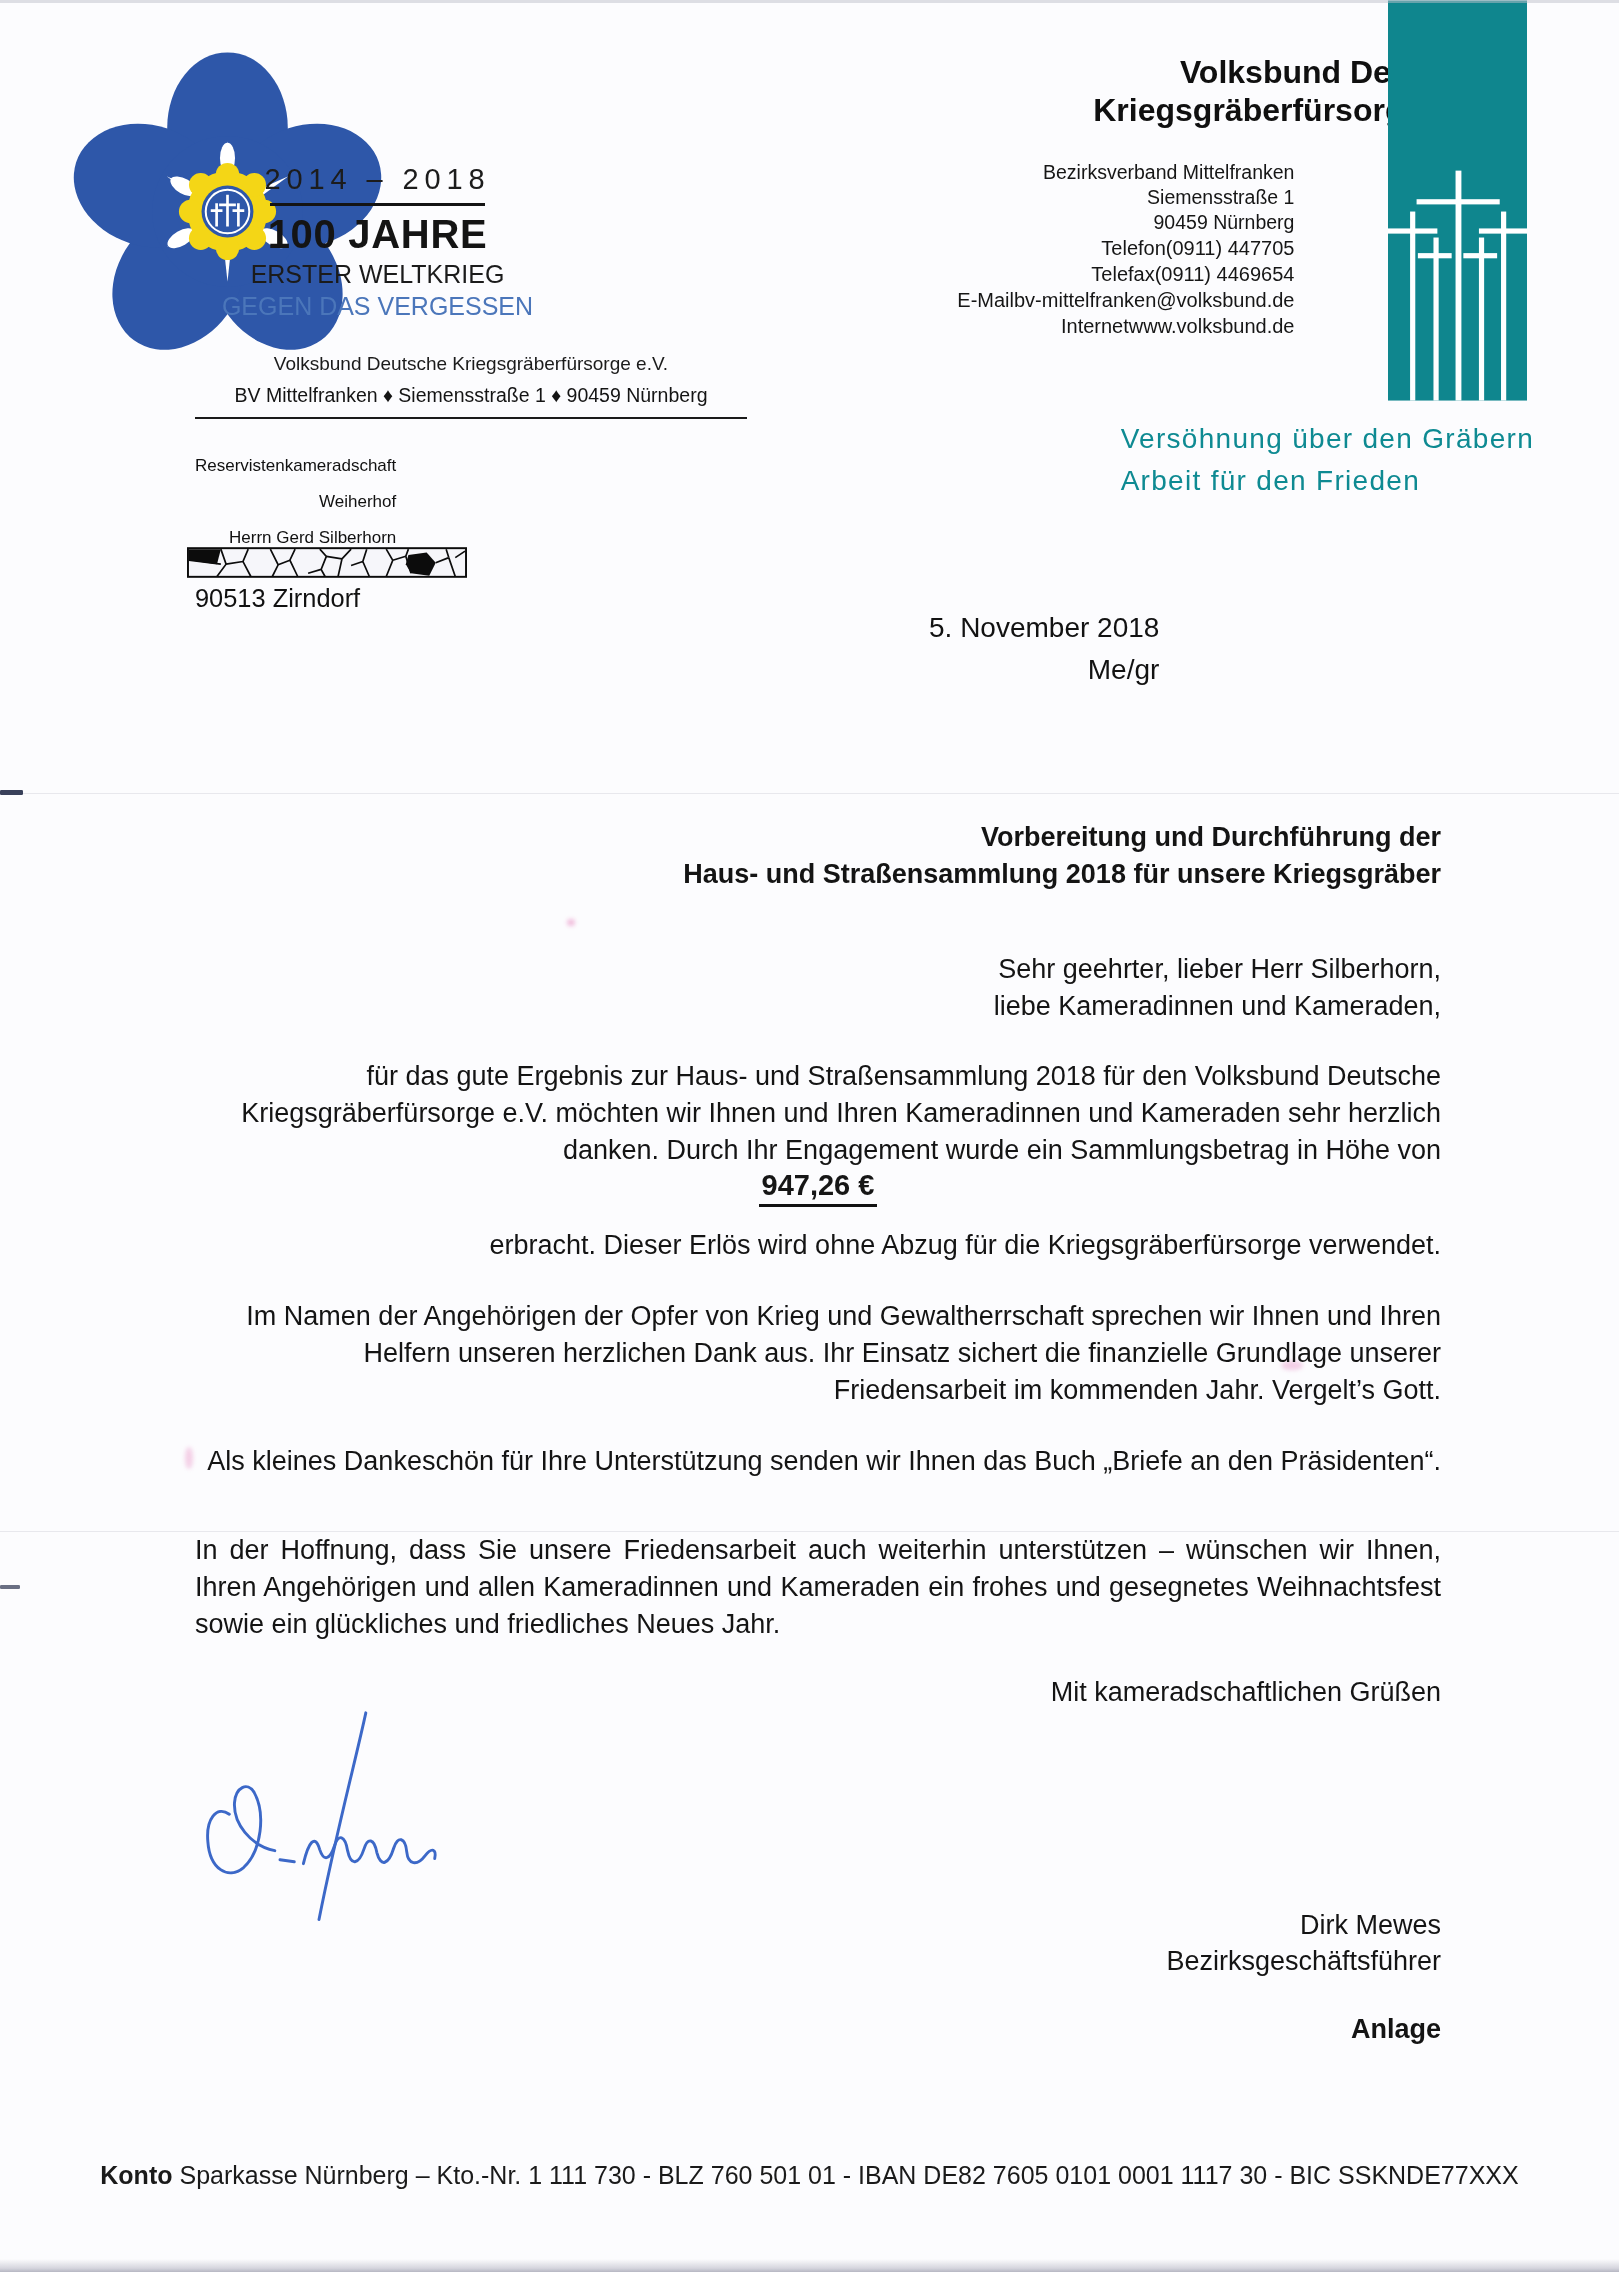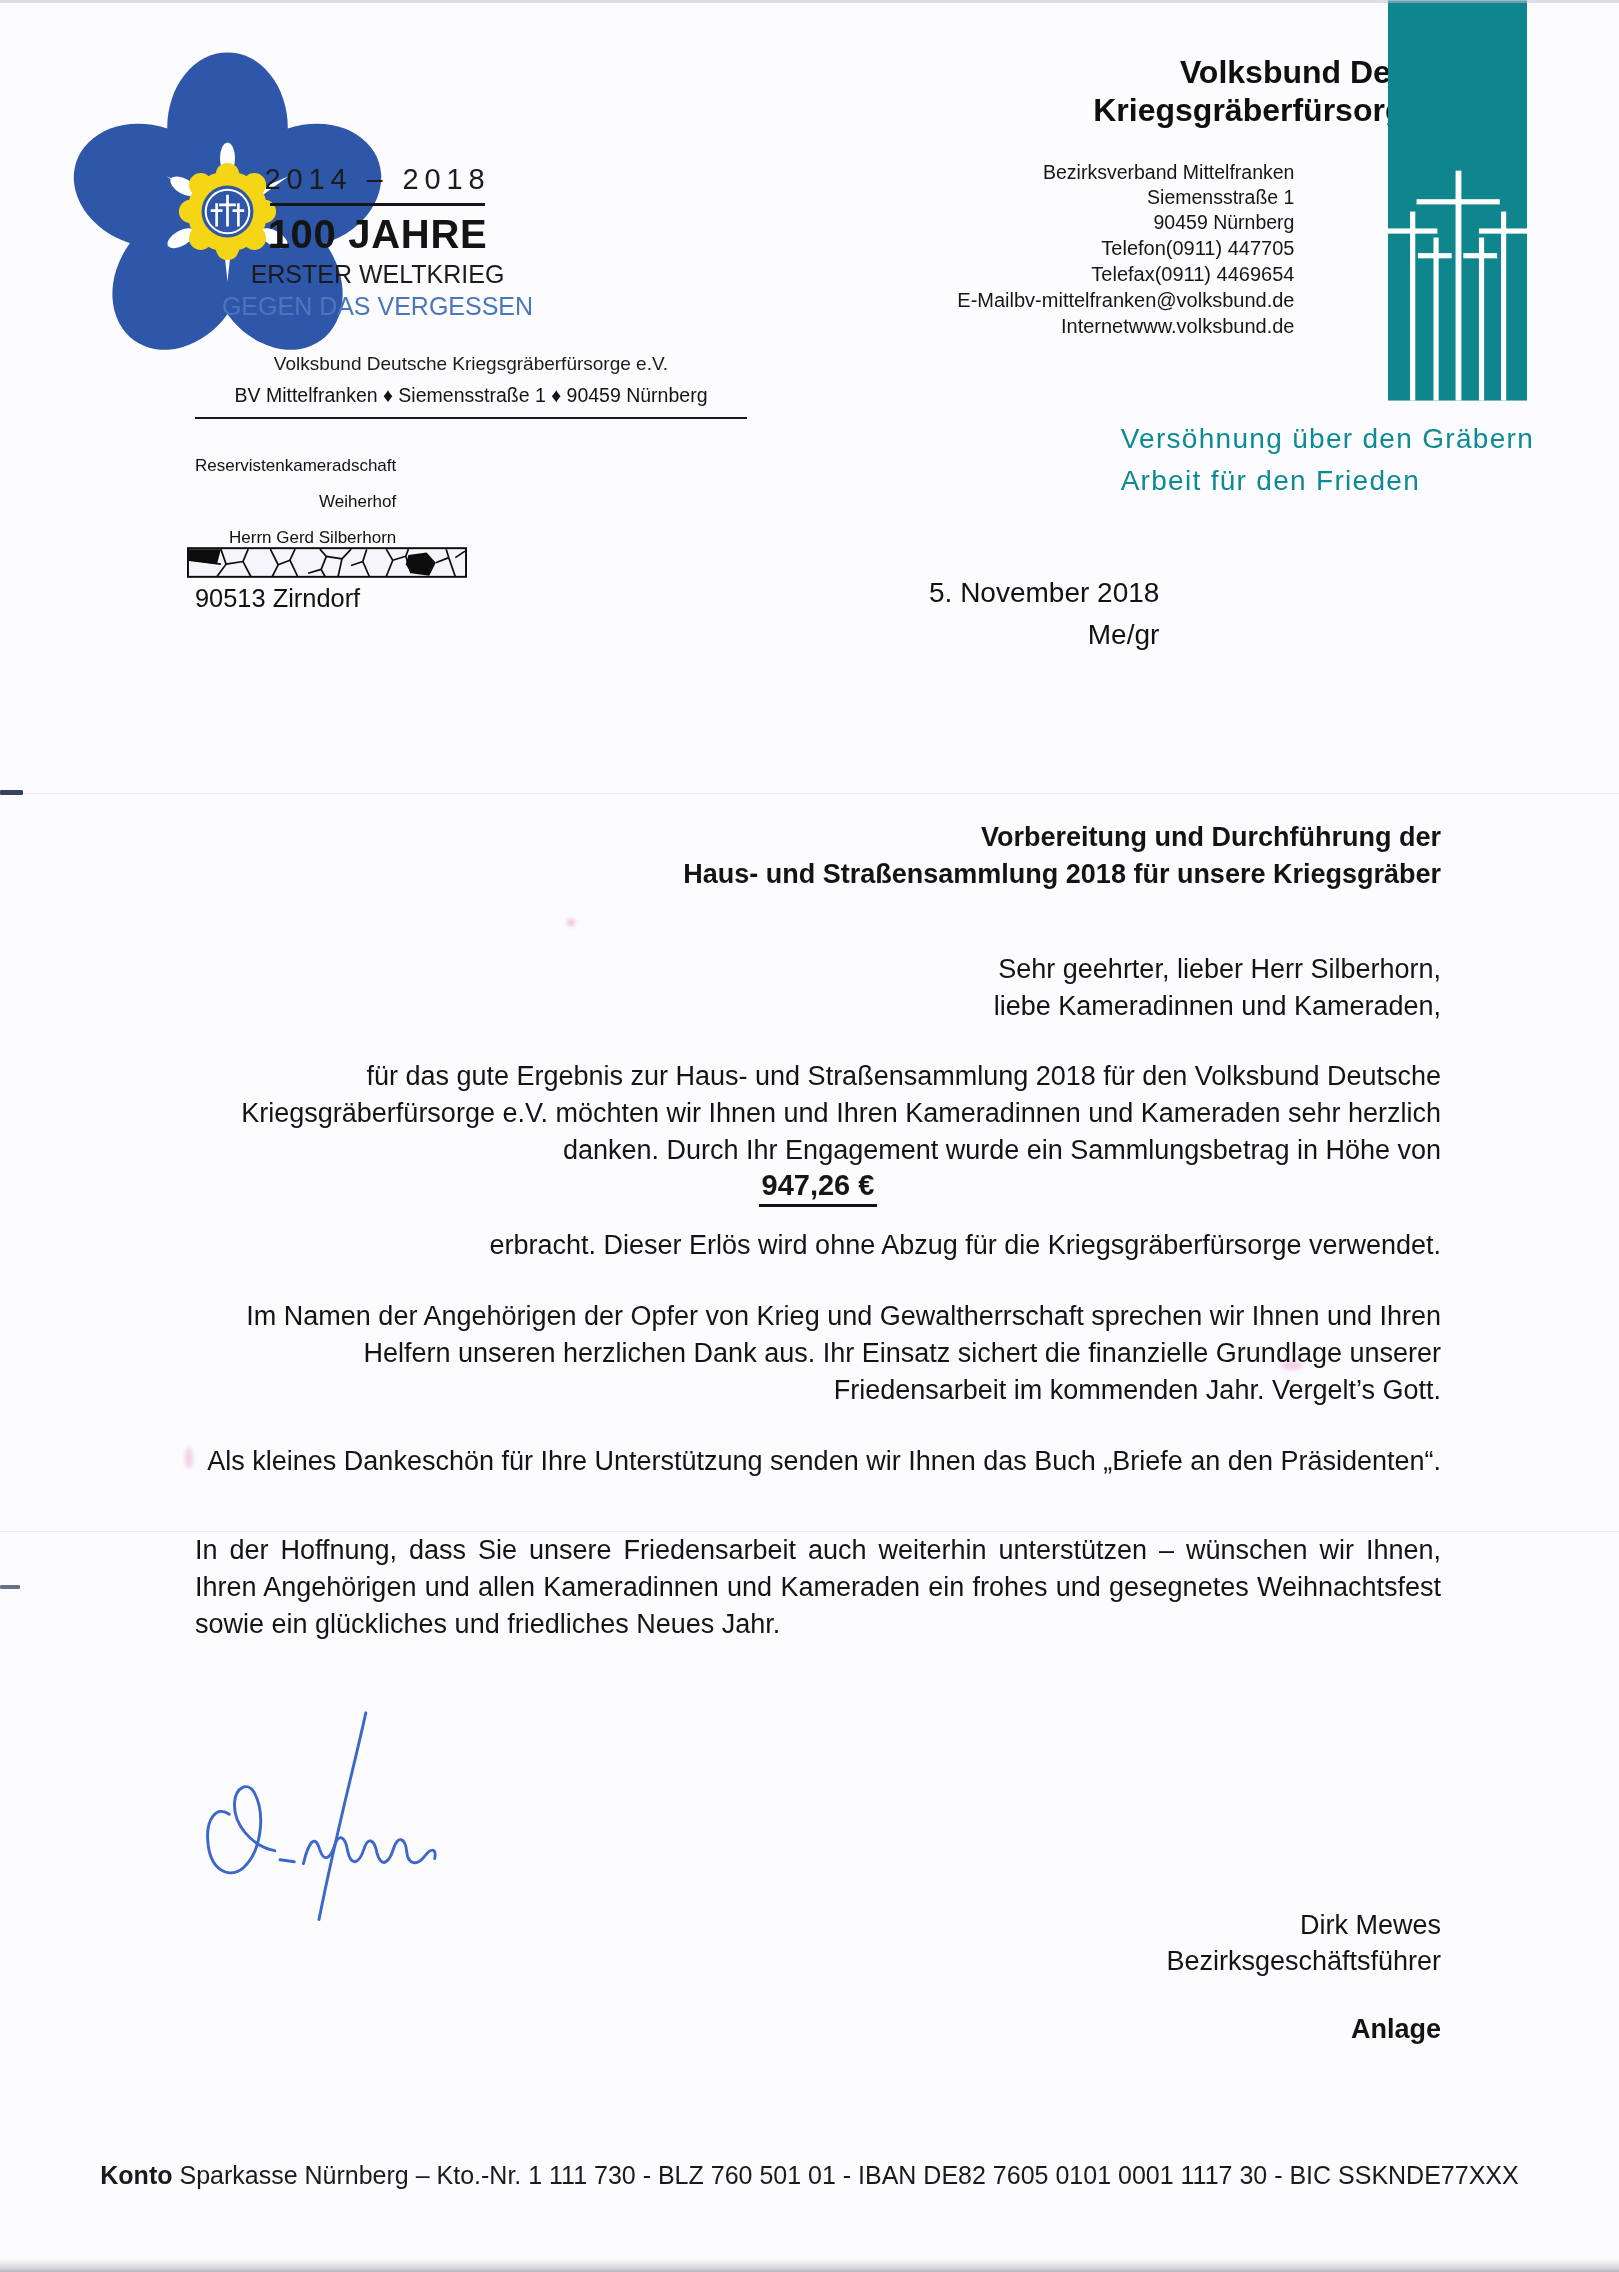--- a/index.html
+++ b/index.html
@@ -21,21 +21,21 @@
   .oc-bold{font-weight:normal;}
   .oc-row{line-height:26px;font-size:20px;}
   .oc-row .lbl{display:inline-block;width:98px;}
   .slogan{right:85px;top:418px;text-align:left;color:#0e8a92;font-weight:normal;font-size:28px;line-height:42px;letter-spacing:1.3px;}
   
   .sender{left:195px;top:353px;width:552px;text-align:center;border-bottom:2.6px solid #1a1a1a;padding-bottom:10px;}
   .sender-l1{font-size:19px;color:#1b1b1b;}
   .sender-l2{font-size:19.5px;margin-top:8.5px;color:#141414;}
   .recipient{left:195px;top:448px;font-size:17px;line-height:36px;color:#111;}
   .city{left:195px;top:584px;font-size:25.4px;color:#111;}
-  .dateblock{left:929px;top:572px;font-size:28px;line-height:42px;color:#121212;}
+  .dateblock{left:929px;top:607px;font-size:28px;line-height:42px;color:#121212;}
   
   .bodytxt{left:195px;width:1246px;font-size:27px;line-height:37px;color:#141414;}
   .bold{font-weight:bold;}
   .justify{text-align:justify;}
   .amount{left:195px;top:1169px;width:1246px;text-align:center;font-size:29px;font-weight:bold;}
   .amount span{border-bottom:3.3px solid #121212;padding:0 2.6px 2.6px 2.6px;}
   .footer{left:0;top:2161px;width:1619px;text-align:center;font-size:25px;color:#1a1a1a;}
   
   .fold-line{left:0;width:1619px;height:1.3px;background:rgba(110,115,135,0.14);}
   .fold-dash{background:#39405a;border-radius:1.3px;}
@@ -222,20 +222,21 @@
   <div class="abs amount"><span>947,26 €</span></div>
 
   <div class="abs bodytxt" style="top:1227px;">erbracht. Dieser Erlös wird ohne Abzug für die Kriegsgräberfürsorge verwendet.</div>
 
   <div class="abs bodytxt" style="top:1298px;">Im Namen der Angehörigen der Opfer von Krieg und Gewaltherrschaft sprechen wir Ihnen und Ihren Helfern unseren herzlichen Dank aus. Ihr Einsatz sichert die finanzielle Grundlage unserer Friedensarbeit im kommenden Jahr. Vergelt’s Gott.</div>
 
   <div class="abs bodytxt" style="top:1443px;">Als kleines Dankeschön für Ihre Unterstützung senden wir Ihnen das Buch „Briefe an den Präsidenten“.</div>
 
   <div class="abs bodytxt justify" style="top:1532px;">In der Hoffnung, dass Sie unsere Friedensarbeit auch weiterhin unterstützen – wünschen wir Ihnen, Ihren Angehörigen und allen Kameradinnen und Kameraden ein frohes und gesegnetes Weihnachtsfest sowie ein glückliches und friedliches Neues Jahr.</div>
 
+  <div class="abs bodytxt" style="top:1674px;">Mit kameradschaftlichen Grüßen</div>
 
   <div class="abs" style="left:189px;top:1710px;">
     <svg width="364" height="215" viewBox="0 0 560 330">
       <g stroke="#3c68c8" stroke-width="4.5" fill="none" stroke-linecap="round">
         <path d="M272 4 C 258 70, 226 190, 200 322"></path>
         <path d="M62 160 C 42 146, 26 168, 29 202 C 32 244, 60 262, 84 242 C 112 216, 118 158, 100 126 C 90 110, 72 118, 70 142 C 68 174, 94 208, 132 216"></path>
         <path d="M140 230 L 162 233"></path>
         <path d="M176 236 C 184 202, 194 190, 201 214 C 207 232, 216 232, 224 208 C 230 190, 240 192, 244 216 C 249 240, 261 238, 269 214 C 275 195, 285 197, 289 219 C 295 242, 307 238, 315 212 C 321 192, 333 196, 335 218 C 337 238, 351 240, 363 224 C 374 210, 381 214, 378 228"></path>
       </g>
     </svg>

